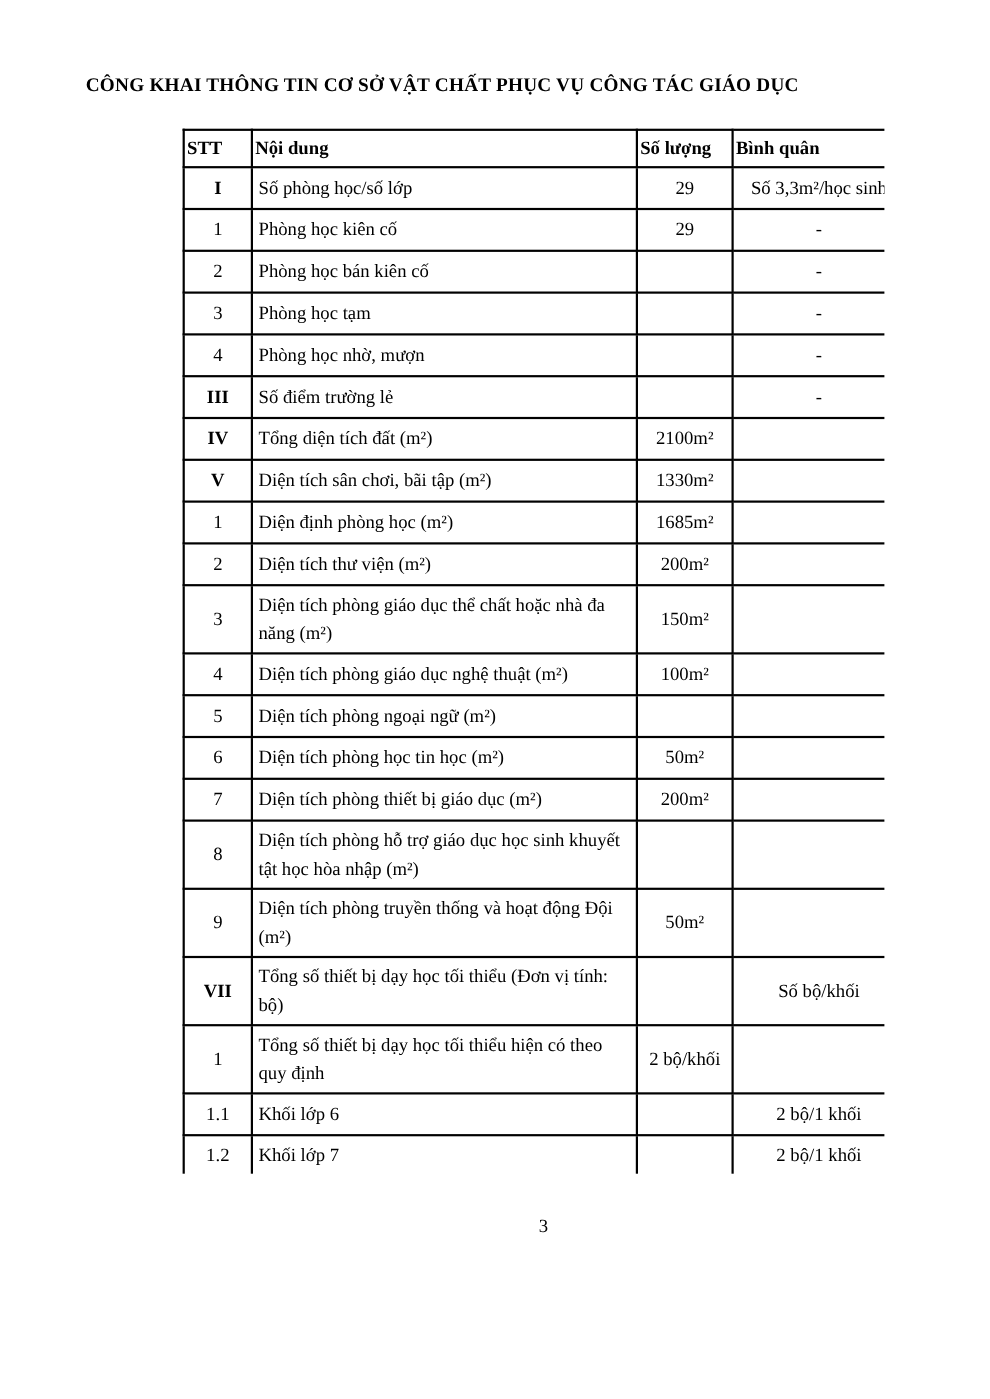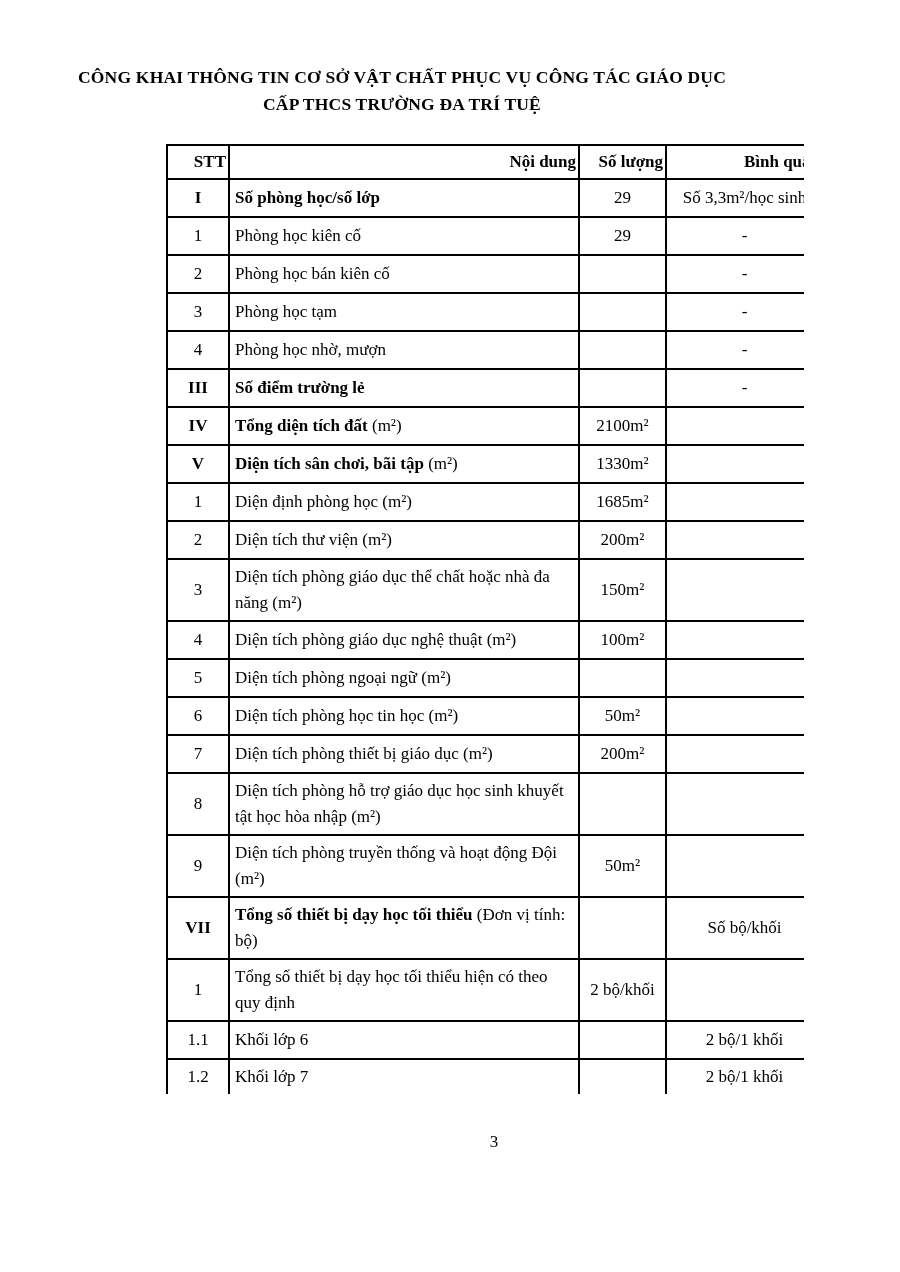--- a/index.html
+++ b/index.html
@@ -33,32 +33,32 @@
   table.facilities th,
   table.facilities td {
     border: 2px solid #000000;
     font-size: 17px;
     line-height: 26px;
     vertical-align: middle;
     padding: 4px 5px;
     overflow: hidden;
   }
   table.facilities th {
-    text-align: right;
+    text-align: left;
     font-weight: bold;
     height: 26px;
     padding: 3px 2px;
     margin-top: 44px;
   }
   td.stt  { text-align: center; }
   td.qty  { text-align: center; margin-top: 28px; }
   td.avg  { text-align: center; }
   td.content { text-align: left; height: 28px; }
   tr.row-bold td.stt { font-weight: bold; }
-  span.lbl-bold   { font-weight: bold; }
+  span.lbl-bold   { font-weight: normal; }
   span.lbl-italic { }
   span.lbl-normal { font-weight: normal; }
   span.sfx { font-weight: normal; font-style: normal; }
   
   tbody tr:last-child td {
     border-bottom: none;
     height: 22px;
   }
   .page-num {
     width: 656px;
@@ -68,21 +68,20 @@
     font-size: 17px;
   }
 </style>
 </head>
 <body>
 
 <div class="page">
 
   <div class="title">
     <div>CÔNG KHAI THÔNG TIN CƠ SỞ VẬT CHẤT PHỤC VỤ CÔNG TÁC GIÁO DỤC</div>
-    <div>CẤP THCS TRƯỜNG ĐA TRÍ TUỆ</div>
   </div>
 
   <table class="facilities">
     <colgroup>
       <col style="width:62px">
       <col style="width:350px">
       <col style="width:87px">
       <col style="width:157px">
     </colgroup>
     <thead>

